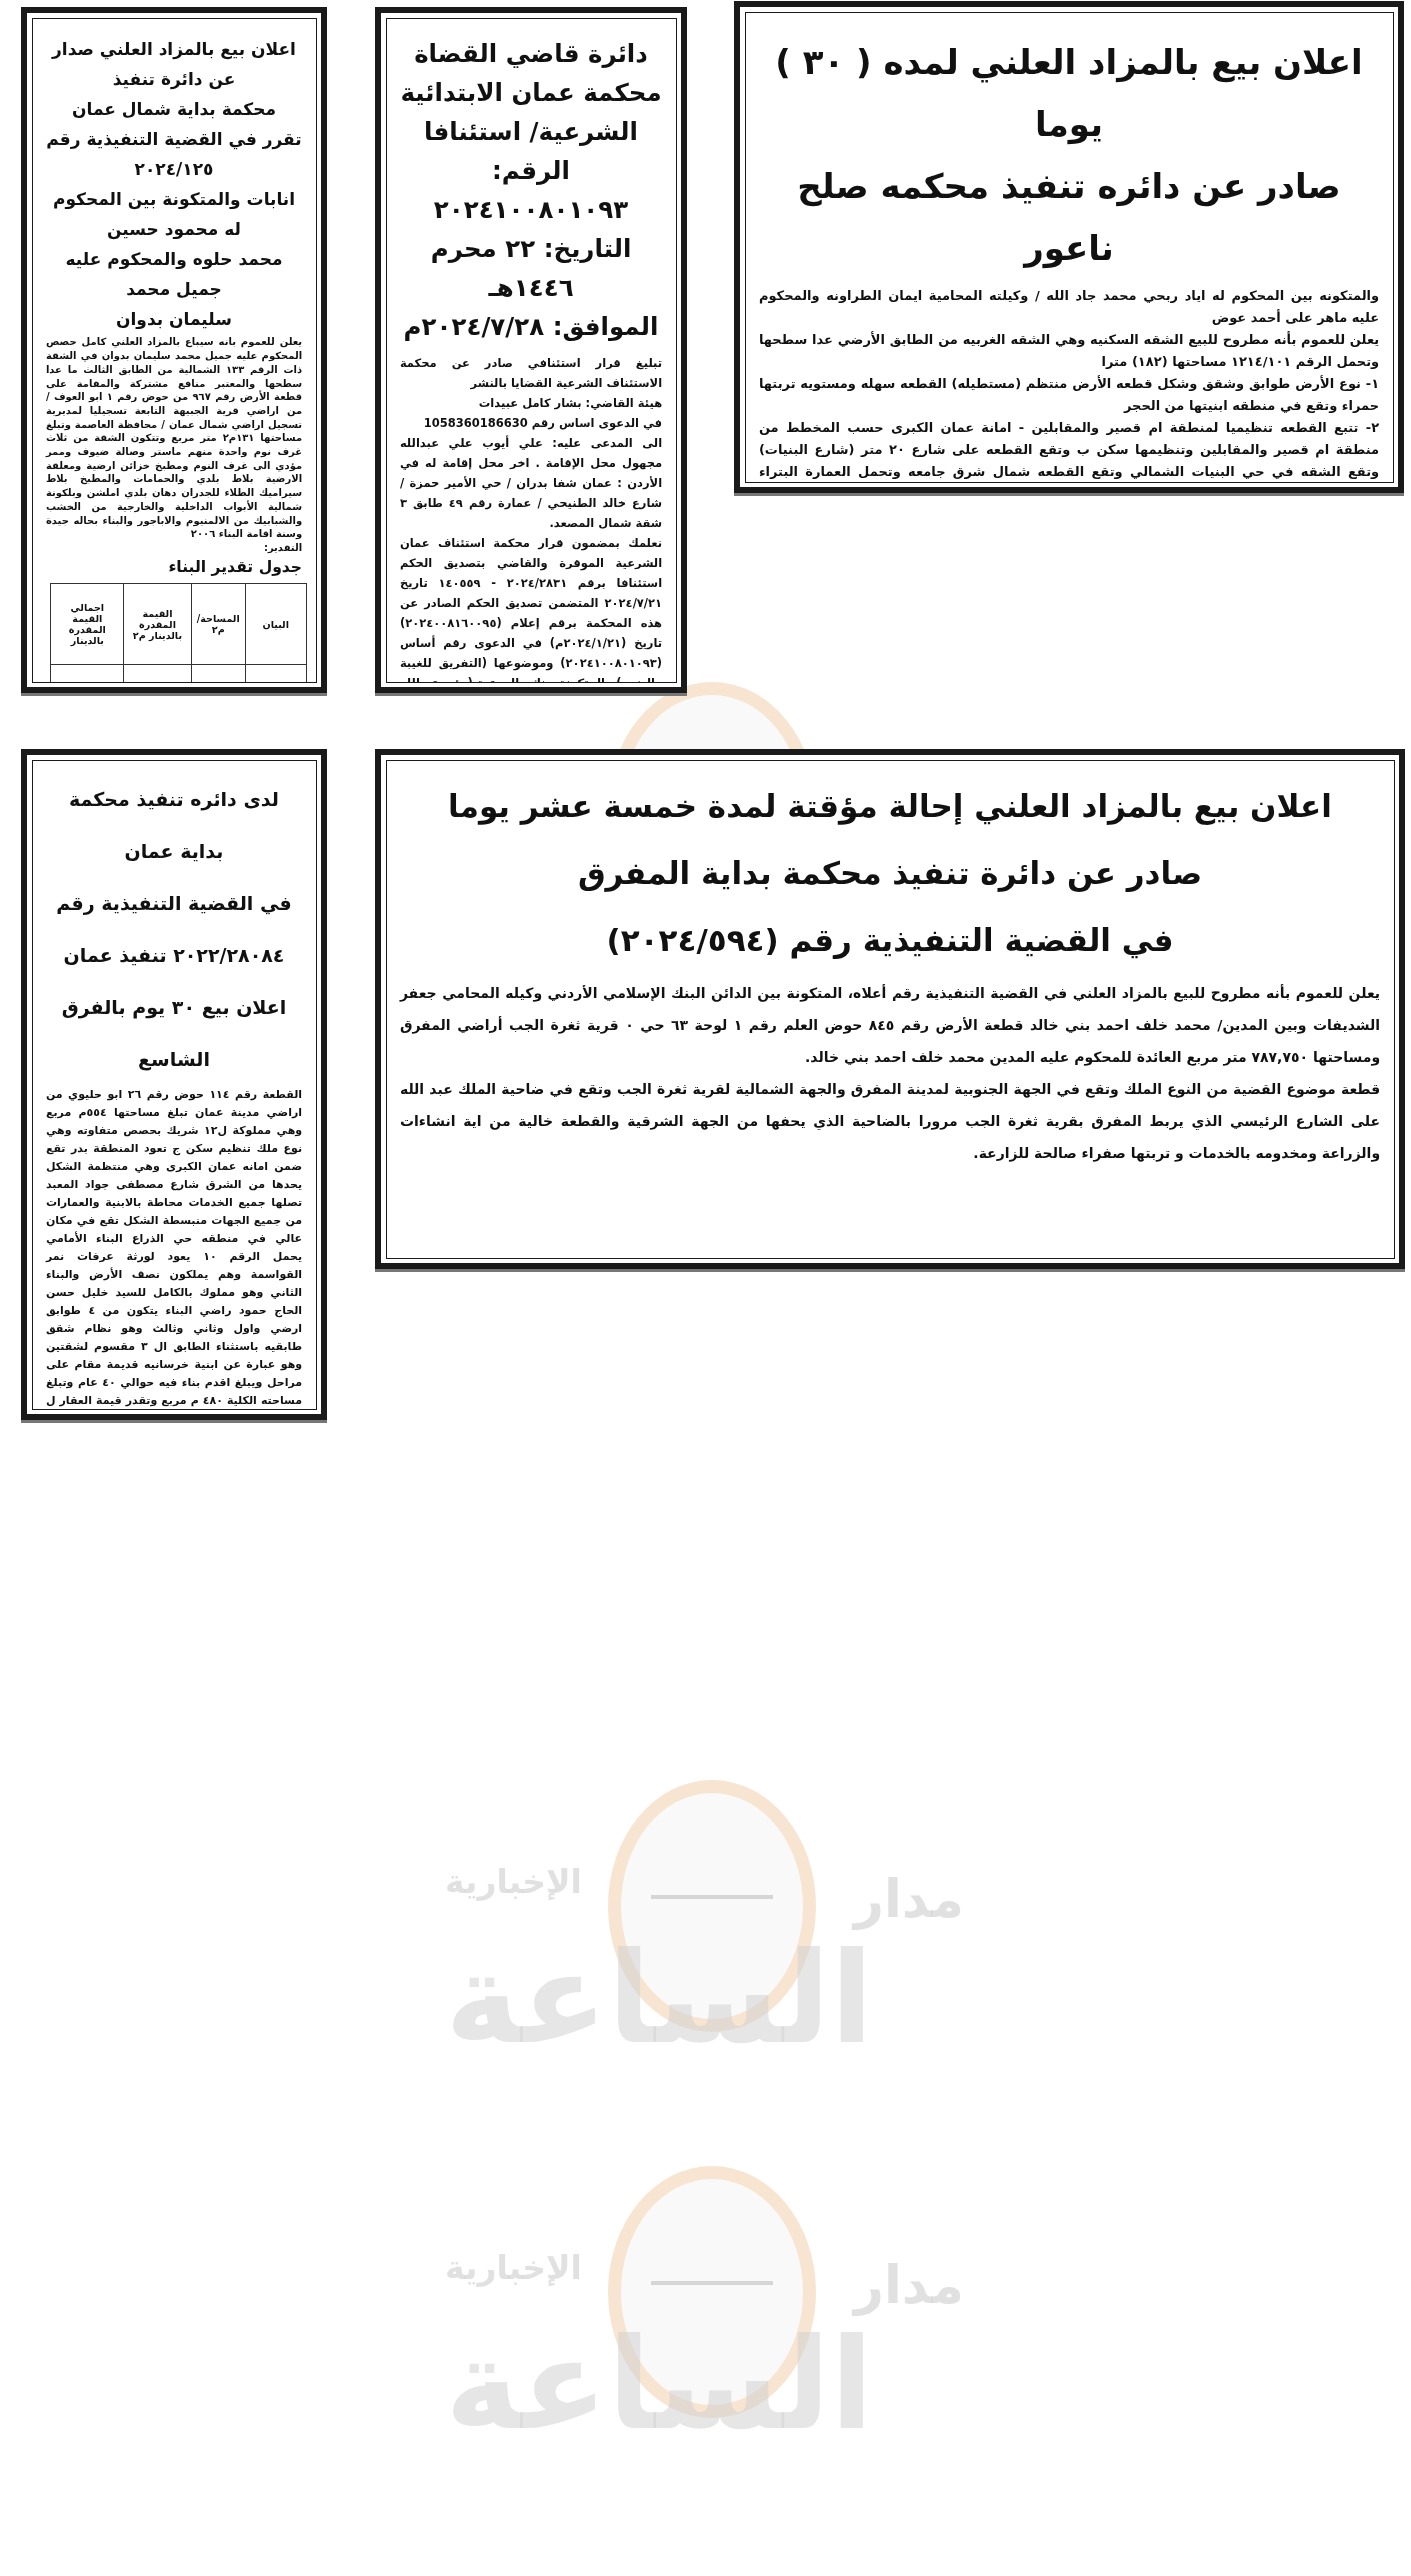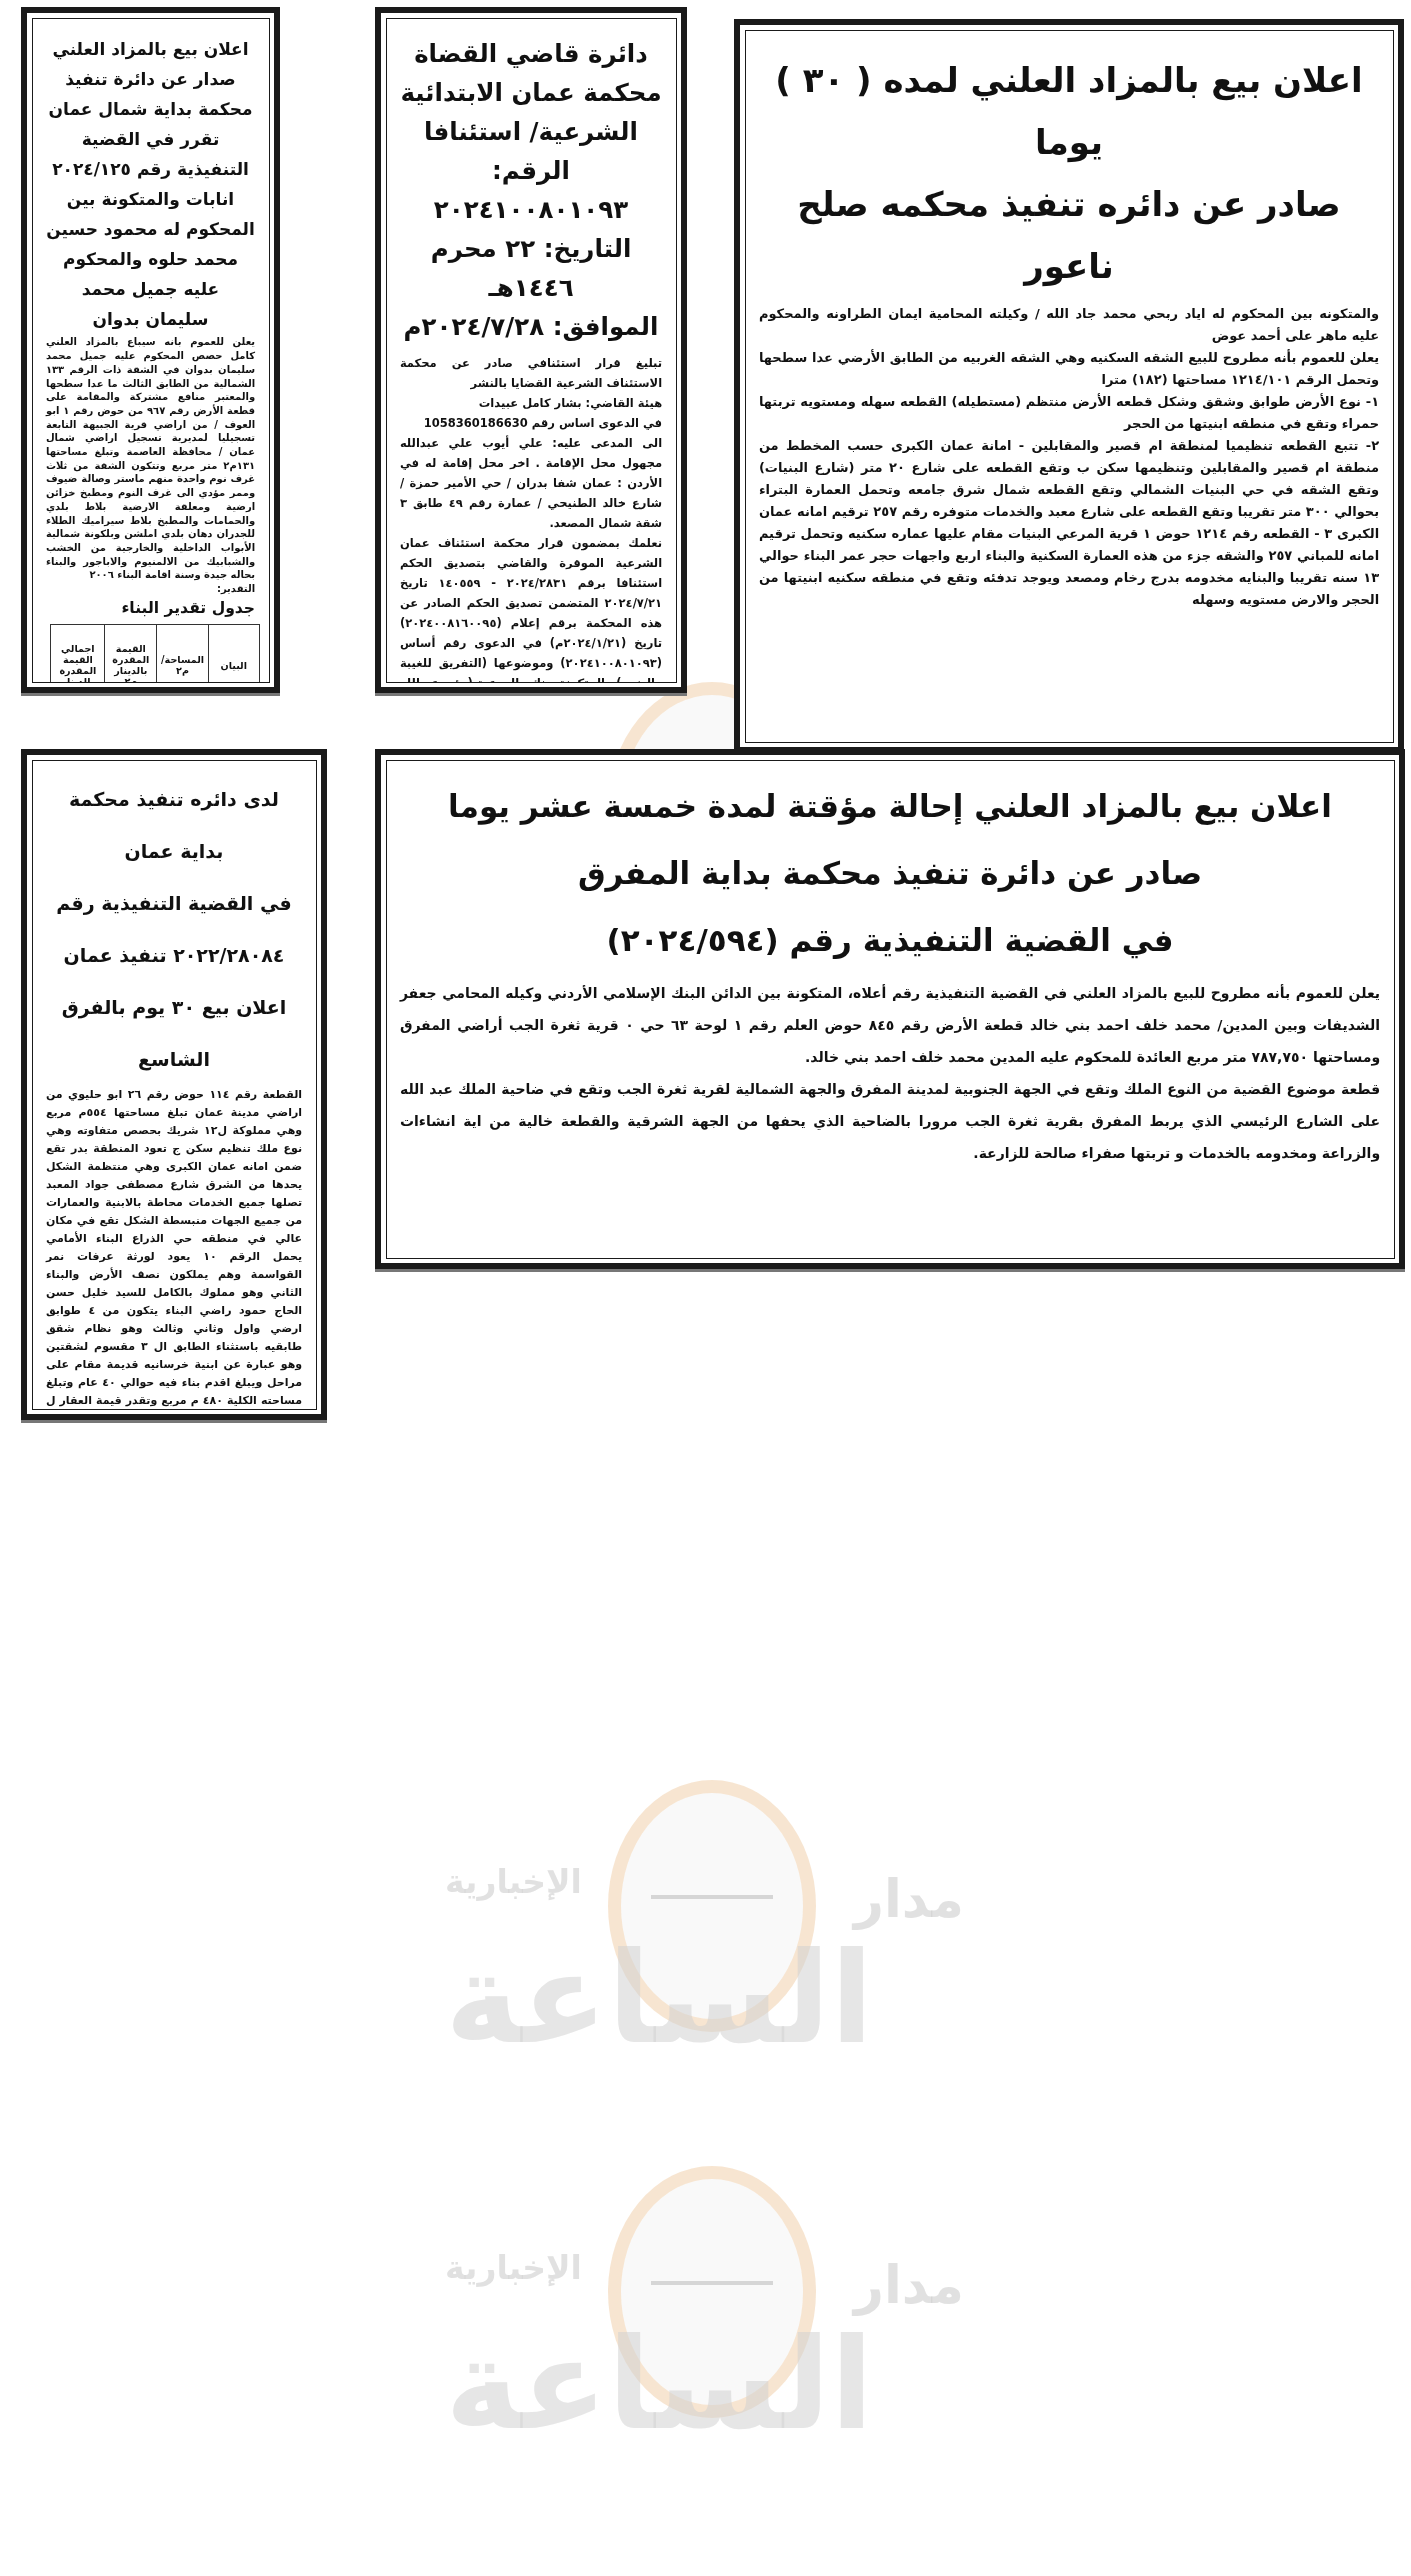--- a/index.html
+++ b/index.html
@@ -11,29 +11,29 @@
   .wm .clock::after { content:""; position:absolute; left:30px; right:30px; top:45%; height:4.5px; background:rgba(150,150,150,0.35); }
   .wm .t1 { position:absolute; right:0; top:89px; font-size:52px; font-weight:bold; color:rgba(200,200,200,0.55); }
   .wm .t2 { position:absolute; left:0; top:82px; font-size:33px; font-weight:bold; color:rgba(200,200,200,0.55); }
   .wm .t3 { position:absolute; left:0; right:0; top:156px; text-align:left; font-size:126px; line-height:126px; font-weight:bold; color:rgba(210,210,210,0.55); }
 
   .box { position:absolute; background:#fff; border:6px solid #1a1a1a; box-shadow: 0 3px 0 #777; box-sizing:border-box; z-index:1; direction:rtl; }
   .inner { position:absolute; inset:4.5px; border:1.5px solid #1a1a1a; padding:12px 13.4px; box-sizing:border-box; overflow:hidden; }
   p { margin:0; }
 
   
-  #adA { left:734px; top:19px; width:670px; height:734px; }
+  #adA { left:734px; top:1px; width:670px; height:492px; }
   #adA .title { font-size:34px; line-height:62px; text-align:center; font-weight:bold; margin-top:6px; }
   #adA .body { font-size:13px; line-height:22px; font-weight:bold; text-align:justify; margin-top:6px; }
 
   
   #adB { left:375px; top:7.4px; width:312px; height:686px;padding-left:34px; }
   #adB .title { font-size:24.5px; line-height:39px; text-align:center; font-weight:bold; margin-top:3px; }
   #adB .body { font-size:11.5px; line-height:20px; font-weight:bold; text-align:justify; margin-top:7.4px; }
-  #adC2 { left:21px; top:7.4px; width:259px; height:686px; }
+  #adC2 { left:21px; top:7.4px; width:306px; height:686px; }
   #adC2 .title { font-size:17px; line-height:30px; text-align:center; font-weight:bold; margin-top:3px; }
   #adC2 .body { font-size:10px; line-height:13.7px; font-weight:bold; text-align:justify; margin-top:1.5px; }
   #adC2 .tbl-title { font-size:15.6px; font-weight:bold; margin:3px 0 7.4px 0; }
   table.est { width:100%; border-collapse:collapse; font-size:9.6px; font-weight:bold; margin-right:-4.5px; }
   table.est td, table.est th { border:1.1px solid #333; text-align:center; vertical-align:middle; padding:3px; }
   table.est th { height:74px; font-weight:bold; }
   table.est td { height:74px; }
 
   
   #adD { left:21px; top:749px; width:306px; height:671px; }

